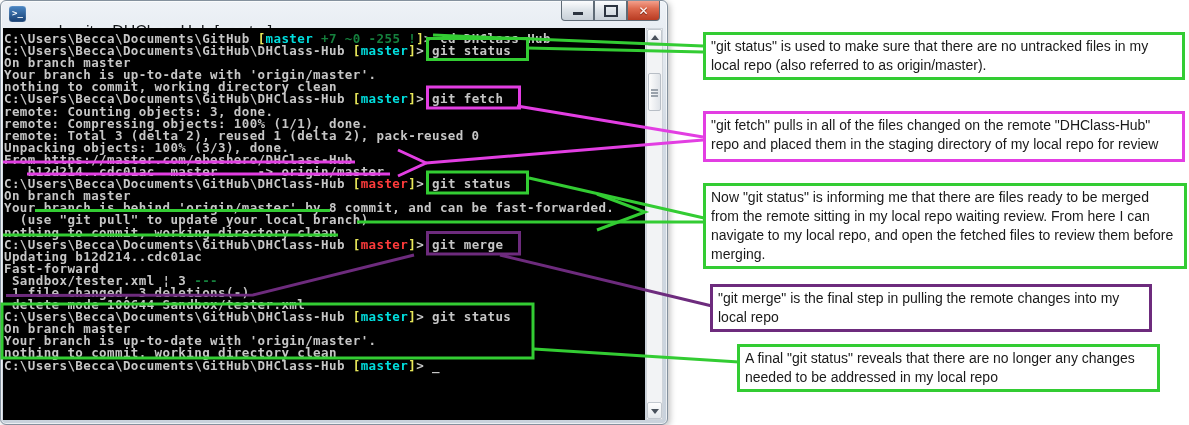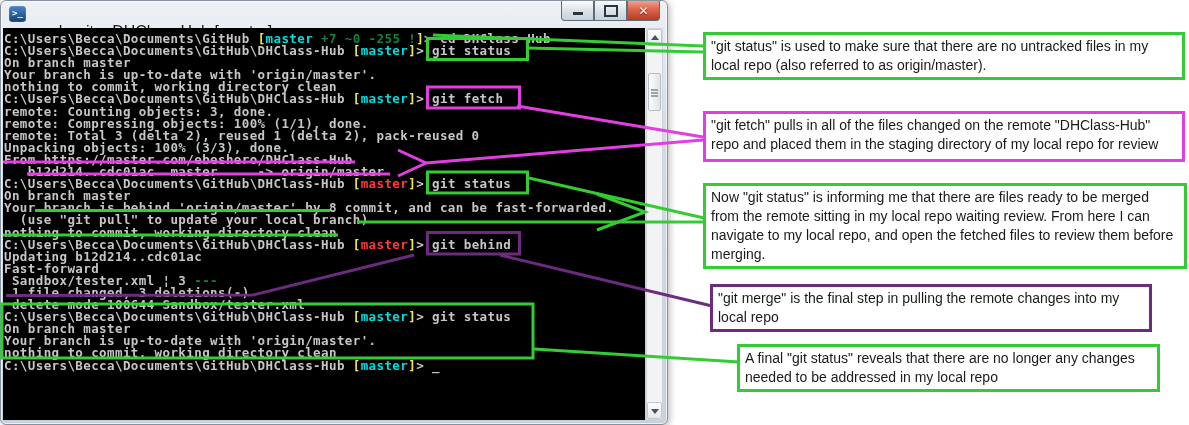--- a/index.html
+++ b/index.html
@@ -94,21 +94,21 @@
           <div class="tline"><span class="c-default">remote: Compressing objects: 100% (1/1), done.</span></div>
           <div class="tline"><span class="c-default">remote: Total 3 (delta 2), reused 1 (delta 2), pack-reused 0</span></div>
           <div class="tline"><span class="c-default">Unpacking objects: 100% (3/3), done.</span></div>
           <div class="tline"><span class="c-default">From https://master.com/ebeshero/DHClass-Hub</span></div>
           <div class="tline"><span class="c-default">   b12d214..cdc01ac  master     -&gt; origin/master</span></div>
           <div class="tline"><span class="c-default">C:\Users\Becca\Documents\GitHub\DHClass-Hub </span><span class="c-yellow">[</span><span class="c-red">master</span><span class="c-yellow">]</span><span class="c-default">&gt; </span><span class="c-default">git status</span></div>
           <div class="tline"><span class="c-default">On branch master</span></div>
           <div class="tline"><span class="c-default">Your branch is behind 'origin/master' by 8 commit, and can be fast-forwarded.</span></div>
           <div class="tline"><span class="c-default">  (use "git pull" to update your local branch)</span></div>
           <div class="tline"><span class="c-default">nothing to commit, working directory clean</span></div>
-          <div class="tline"><span class="c-default">C:\Users\Becca\Documents\GitHub\DHClass-Hub </span><span class="c-yellow">[</span><span class="c-red">master</span><span class="c-yellow">]</span><span class="c-default">&gt; </span><span class="c-default">git behind</span></div>
+          <div class="tline"><span class="c-default">C:\Users\Becca\Documents\GitHub\DHClass-Hub </span><span class="c-yellow">[</span><span class="c-red">master</span><span class="c-yellow">]</span><span class="c-default">&gt; </span><span class="c-default">git merge</span></div>
           <div class="tline"><span class="c-default">Updating b12d214..cdc01ac</span></div>
           <div class="tline"><span class="c-default">Fast-forward</span></div>
           <div class="tline"><span class="c-default"> Sandbox/tester.xml ¦ 3 </span><span class="c-darkred">---</span></div>
           <div class="tline"><span class="c-default"> 1 file changed, 3 deletions(-)</span></div>
           <div class="tline"><span class="c-default"> delete mode 100644 Sandbox/tester.xml</span></div>
           <div class="tline"><span class="c-default">C:\Users\Becca\Documents\GitHub\DHClass-Hub </span><span class="c-yellow">[</span><span class="c-cyan">master</span><span class="c-yellow">]</span><span class="c-default">&gt; </span><span class="c-default">git status</span></div>
           <div class="tline"><span class="c-default">On branch master</span></div>
           <div class="tline"><span class="c-default">Your branch is up-to-date with 'origin/master'.</span></div>
           <div class="tline"><span class="c-default">nothing to commit, working directory clean</span></div>
           <div class="tline"><span class="c-default">C:\Users\Becca\Documents\GitHub\DHClass-Hub </span><span class="c-yellow">[</span><span class="c-cyan">master</span><span class="c-yellow">]</span><span class="c-default">&gt; </span><span class="c-cursor">_</span></div>

